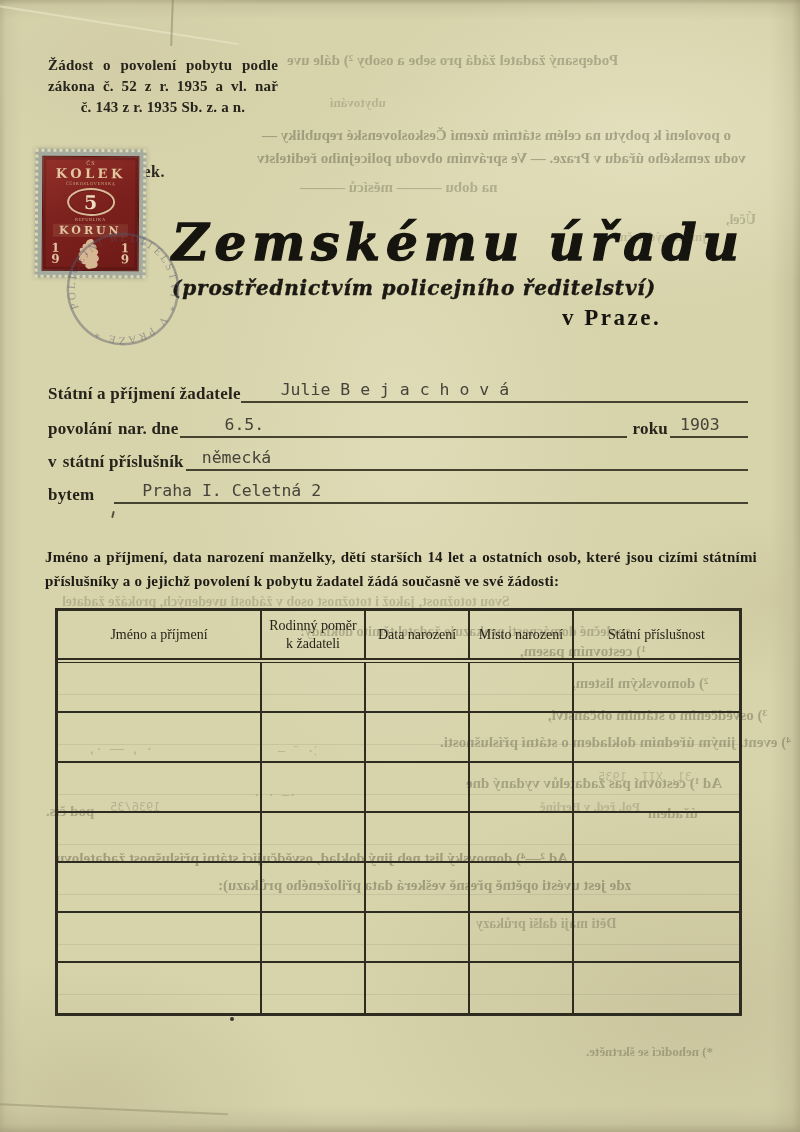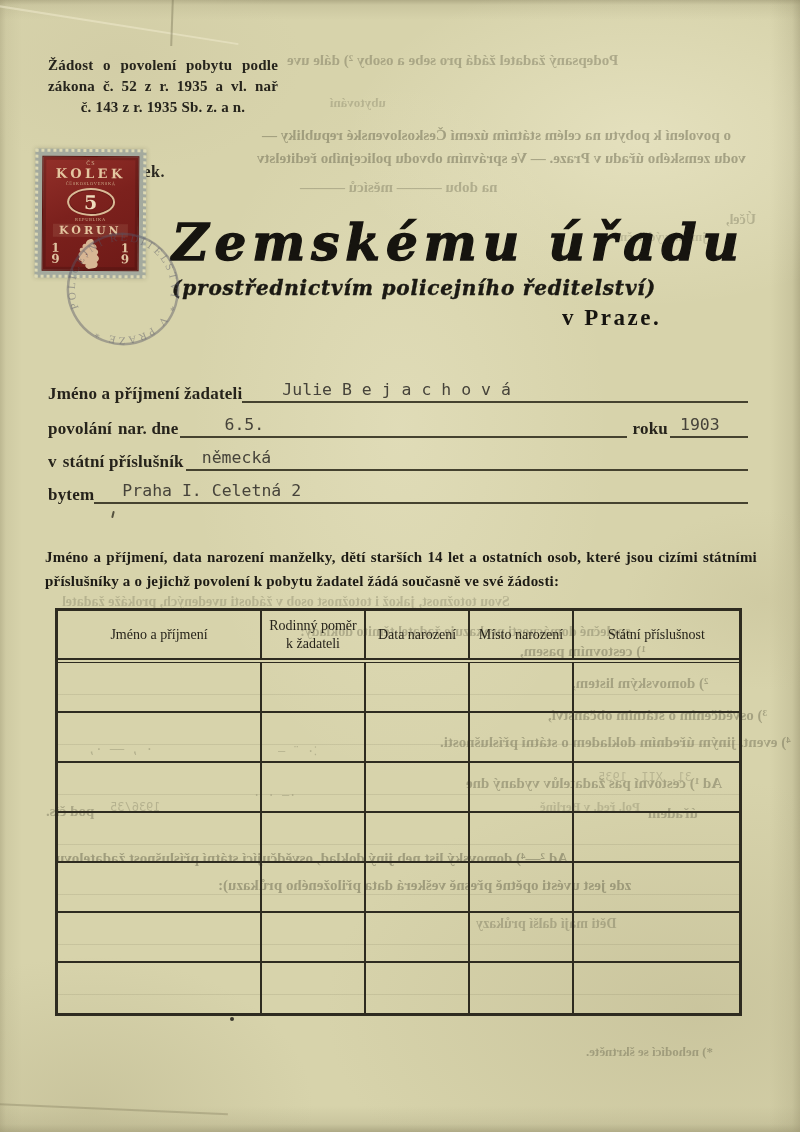--- a/index.html
+++ b/index.html
@@ -92,21 +92,21 @@
   .subtitle{left:172px;top:276px;z-index:2;font-family:"DejaVu Serif",serif;font-style:italic;font-weight:700;
          font-size:20px;letter-spacing:.8px;color:#1b1913;-webkit-text-stroke:.4px #1b1913;}
   .city{left:562px;top:305px;z-index:2;font-size:23px;font-weight:700;letter-spacing:2.5px;color:#16140f;}
   
   .frow{position:absolute;left:48px;width:700px;height:27px;display:flex;align-items:flex-end;z-index:2;}
   .flabel{font-size:17px;font-weight:700;color:#26231b;white-space:nowrap;line-height:1;padding-bottom:1px;letter-spacing:.2px;}
   .fill{position:relative;border-bottom:2px solid #45422f;height:100%;}
   .grow{flex:1 1 auto;}
   .typed{position:absolute;bottom:3px;font-family:"DejaVu Sans Mono",monospace;font-size:16.5px;
          color:#46433a;white-space:pre;line-height:1;}
-  .r1{top:376px;} .r2{top:411px;} .r3{top:444px;} .r4{top:477px;}
+  .r1{top:376px;} .r2{top:411px;} .r3{top:444px;} .r4{top:477px;gap:20px;}
   .w272{flex:0 0 272px;} .w78{flex:0 0 78px;} .w355{flex:0 0 357px;}
   .ml{margin-left:6px;margin-right:2px;}
   .t-name{left:40px;} .t-occ{left:18px;} .t-day{left:44px;} .t-year{left:10px;}
   .t-place{left:24px;} .t-nat{left:16px;} .t-res{left:28px;}
   
   .intro{left:45px;top:546px;width:712px;z-index:2;font-size:15px;line-height:23.5px;font-weight:700;
          color:#1d1b15;text-align:justify;letter-spacing:.2px;}
   
   .ftable{left:55px;top:608px;width:687px;height:408px;z-index:2;border:3px solid #2e2b20;box-sizing:border-box;
           display:flex;flex-direction:column;}
@@ -202,21 +202,21 @@
     <text font-family="Liberation Serif, serif" font-size="11" letter-spacing="2.5" fill="#565666" opacity="0.6">
       <textPath href="#pmc" startOffset="4">POLICEJNÍ ŘEDITELSTVÍ * V PRAZE *</textPath>
     </text>
   </svg>
 
   <div class="abs title">Zemskému úřadu</div>
   <div class="abs subtitle">(prostřednictvím policejního ředitelství)</div>
   <div class="abs city">v Praze.</div>
 
   <div class="frow r1">
-    <span class="flabel">Jméno a příjmení žadateli</span>
+    <span class="flabel">Státní a příjmení žadatele</span>
     <span class="fill grow">
       <span class="typed t-name">Julie B e j a c h o v á</span>
     </span>
   </div>
 
   <div class="frow r2">
     <span class="flabel">povolání</span>
     <span class="flabel ml">nar. dne</span>
     <span class="fill grow">
       <span class="typed t-day">6.5.</span>

